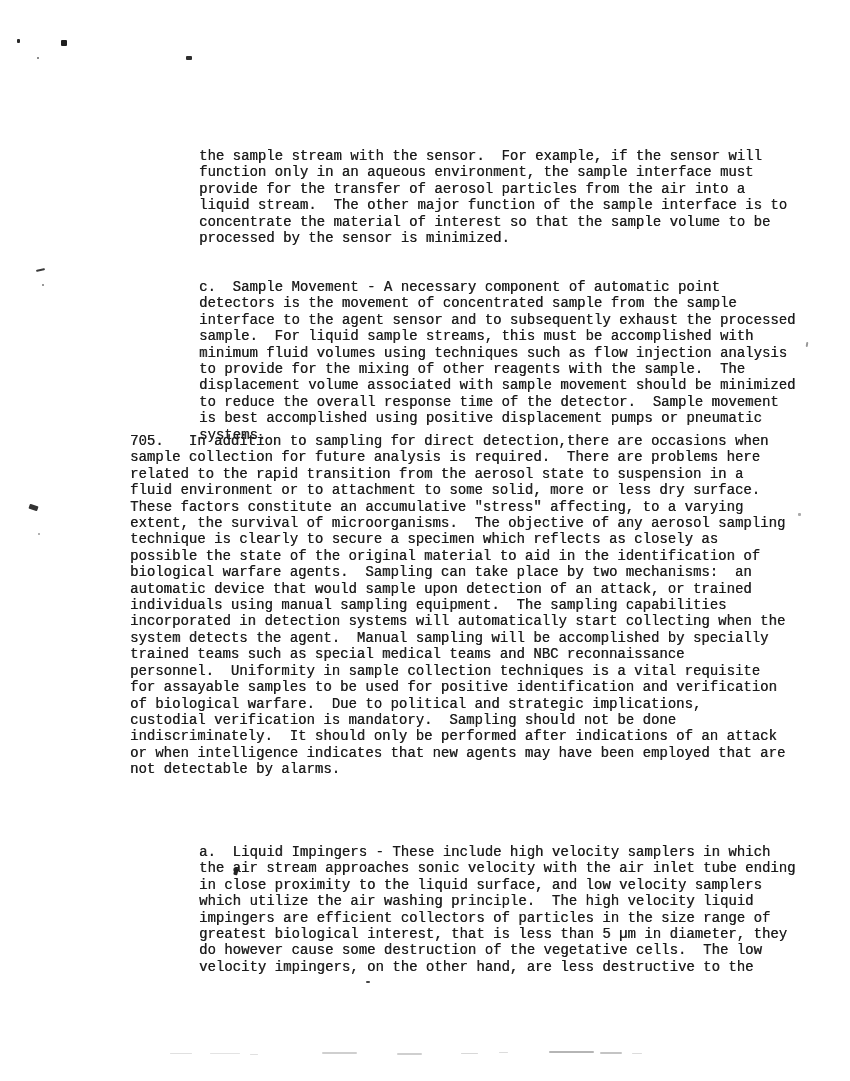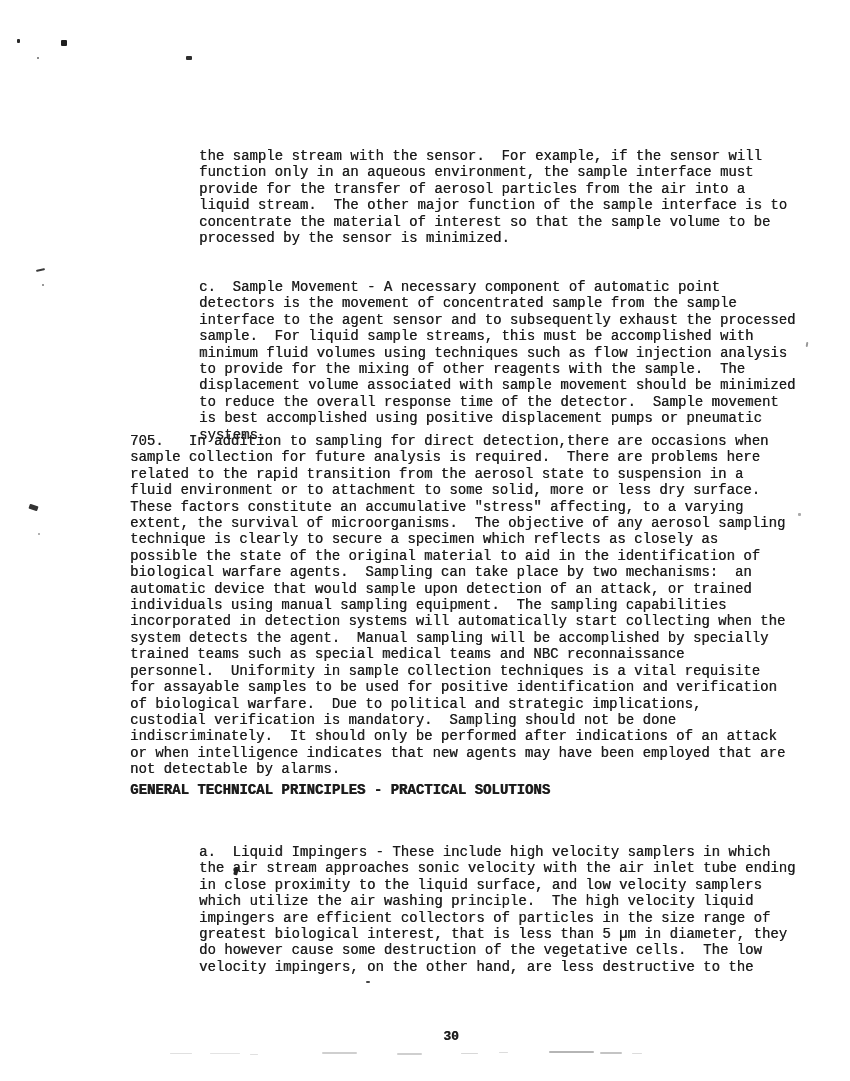--- a/index.html
+++ b/index.html
@@ -85,33 +85,31 @@
 system detects the agent.  Manual sampling will be accomplished by specially
 trained teams such as special medical teams and NBC reconnaissance
 personnel.  Uniformity in sample collection techniques is a vital requisite
 for assayable samples to be used for positive identification and verification
 of biological warfare.  Due to political and strategic implications,
 custodial verification is mandatory.  Sampling should not be done
 indiscriminately.  It should only be performed after indications of an attack
 or when intelligence indicates that new agents may have been employed that are
 not detectable by alarms.</div>
 
-  <div class="txt flush heading" style="top:782px">GENERAL TECHNICAL PRINCIPLES - PRACTICAL SOLUTIONS</div>
 
 
   <div class="txt indent" style="top:844px">a.  Liquid Impingers - These include high velocity samplers in which
 the air stream approaches sonic velocity with the air inlet tube ending
 in close proximity to the liquid surface, and low velocity samplers
 which utilize the air washing principle.  The high velocity liquid
 impingers are efficient collectors of particles in the size range of
 greatest biological interest, that is less than 5 µm in diameter, they
 do however cause some destruction of the vegetative cells.  The low
 velocity impingers, on the other hand, are less destructive to the</div>
 
-  <div class="footer-num">30</div>
 
   <div class="speck" style="left:17px;top:39px;width:3px;height:4px;background:#2a2a2a"></div>
   <div class="speck" style="left:61px;top:40px;width:6px;height:6px;background:#1e1e1e"></div>
   <div class="speck" style="left:37px;top:57px;width:2px;height:2px;background:#666"></div>
   <div class="speck" style="left:186px;top:56px;width:6px;height:4px;background:#2e2e2e"></div>
   <div class="speck" style="left:36px;top:269px;width:9px;height:2px;background:#3a3a3a;transform:rotate(-12deg)"></div>
   <div class="speck" style="left:42px;top:284px;width:2px;height:2px;background:#777"></div>
   <div class="speck" style="left:29px;top:505px;width:9px;height:5px;background:#333;transform:rotate(18deg)"></div>
   <div class="speck" style="left:38px;top:533px;width:2px;height:2px;background:#999"></div>
   <div class="speck" style="left:234px;top:868px;width:4px;height:7px;background:#222;transform:rotate(14deg)"></div>

